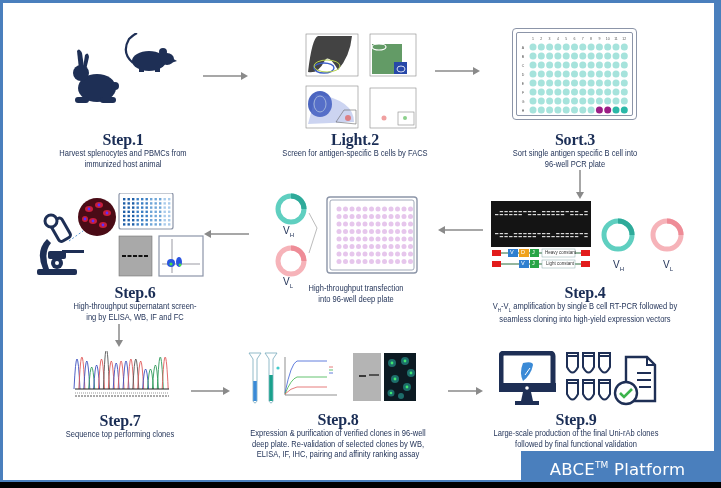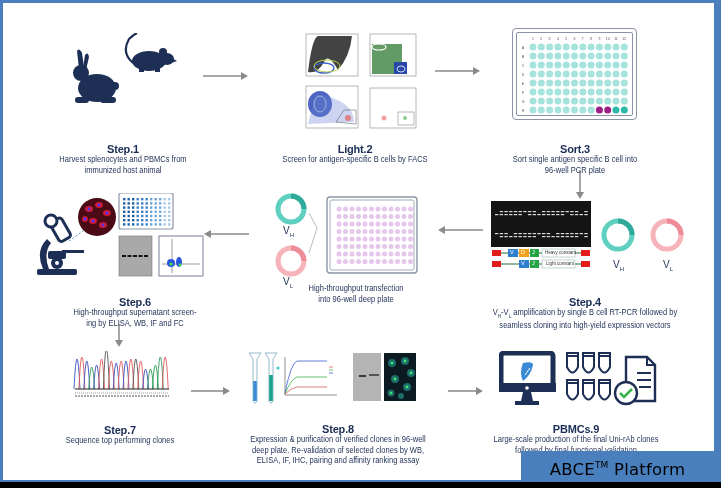--- a/index.html
+++ b/index.html
@@ -1,24 +1,24 @@
 <!DOCTYPE html>
 <html><head>
 <meta charset="utf-8">
 <style>
   html, body { margin:0; padding:0; background:#000; }
   body { width:721px; height:488px; position:relative; overflow:hidden; font-family:"Liberation Sans", sans-serif; }
   #frame { position:absolute; left:0; top:0; width:721px; height:482px; background:#4a7fbd; }
   #canvas { position:absolute; left:3px; top:3px; width:711px; height:477px; background:#ffffff; }
   .step { position:absolute; text-align:center; color:#1e2f55; }
-  .step .title { font-family:Liberation Sans, sans-serif; font-weight:bold; font-size:11px; color:#1a2d55; letter-spacing:-0.2px;margin-top:12px; }
+  .step .title { font-family:Liberation Serif, serif; font-weight:bold; font-size:16px; color:#1a2d55; letter-spacing:-0.2px; }
   .step .desc { font-family:"Liberation Sans", sans-serif; font-size:8.2px; line-height:10.5px; color:#1e2f55; transform:scaleX(0.92); transform-origin:center top; white-space:nowrap; }
   .arrow { position:absolute; }
   .ill { position:absolute; }
-  #badge { position:absolute; left:521px; top:451px; width:193px; height:29px; background:#4a7fbd; color:#000000; font-family:"DejaVu Sans", sans-serif; font-size:16.5px; line-height:29px; text-align:center; letter-spacing:0.2px; }
+  #badge { position:absolute; left:521px; top:451px; width:193px; height:29px; background:#4a7fbd; color:#ffffff; font-family:"DejaVu Sans", sans-serif; font-size:16.5px; line-height:29px; text-align:center; letter-spacing:0.2px; }
   #badge sup { font-size:9px; vertical-align:7px; }
   #bottom-bar { position:absolute; left:0; top:482px; width:721px; height:6px; background:#000; }
 </style>
 </head>
 <body>
 
 <div id="frame"></div>
 <div id="canvas">
 
   <svg class="ill" style="left:64px;top:30px" width="112" height="75" viewBox="0 0 112 75">
@@ -711,21 +711,21 @@
     <div class="title">Step.7</div>
     <div class="desc">Sequence top performing clones</div>
   </div>
   <div class="step" style="left:225px;top:408px;width:220px;">
     <div class="title">Step.8</div>
     <div class="desc">Expression &amp; purification of verified clones in 96-well</div>
     <div class="desc">deep plate. Re-validation of selected clones by WB,</div>
     <div class="desc">ELISA, IF, IHC, pairing and affinity ranking assay</div>
   </div>
   <div class="step" style="left:473px;top:408px;width:200px;">
-    <div class="title">PBMCs.9</div>
+    <div class="title">Step.9</div>
     <div class="desc">Large-scale production of the final Uni-rAb clones</div>
     <div class="desc">followed by final functional validation</div>
   </div>
 </div>
 
 <div id="badge">
   <span>ABCE</span><sup>TM</sup>
   <span>Platform</span>
 </div>
 <div id="bottom-bar"></div>

